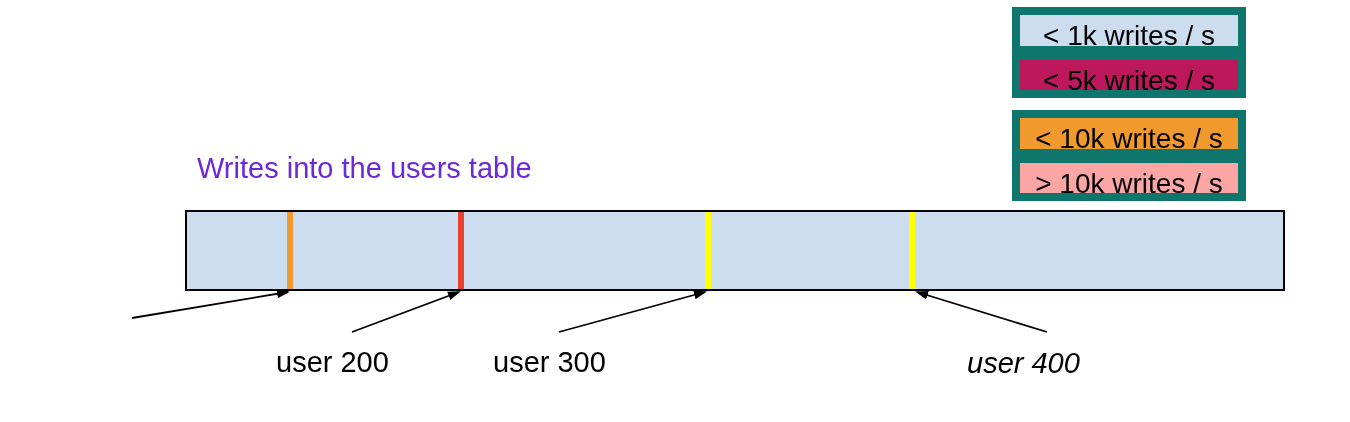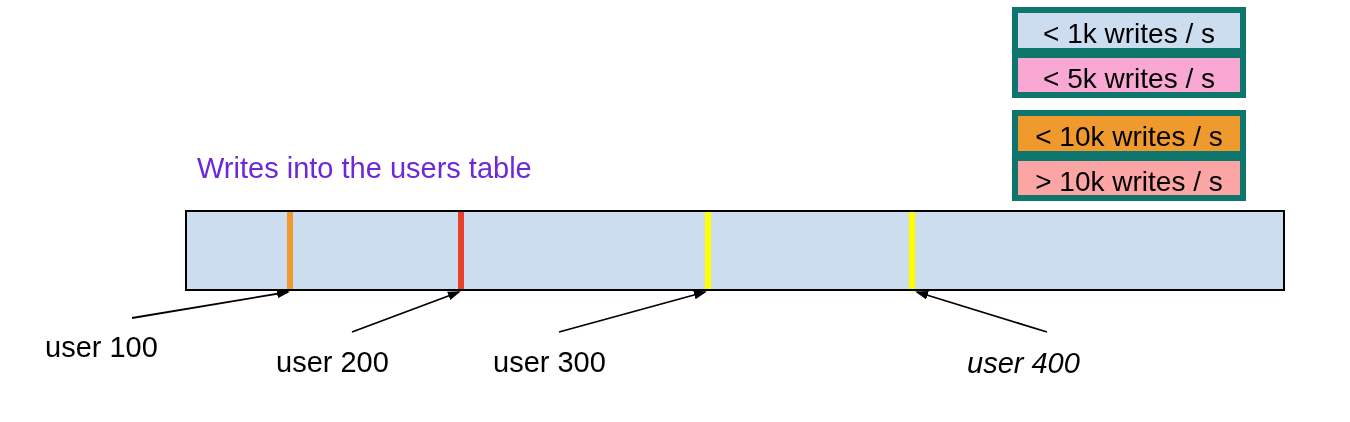--- a/index.html
+++ b/index.html
@@ -1,50 +1,49 @@
 <!DOCTYPE html>
 <html><head>
 <meta charset="utf-8">
 <style>
   html,body{margin:0;padding:0;}
   body{width:1350px;height:422px;background:#ffffff;font-family:"Liberation Sans",sans-serif;position:relative;overflow:hidden;}
   #stage{position:absolute;left:0;top:0;width:1350px;height:422px;}
   .title{position:absolute;left:197px;top:151px;font-size:29px;line-height:34px;color:#6d28d9;white-space:nowrap;}
   .legend{position:absolute;left:1012px;top:7px;width:234px;}
-  .legend-row{box-sizing:border-box;height:46.5px;border:6px solid #0f766e;margin-top:-2px;text-align:center;font-size:28px;line-height:42.5px;color:#000;white-space:nowrap;}
+  .legend-row{box-sizing:border-box;height:46.5px;border:8px solid #0f766e;margin-top:-2px;text-align:center;font-size:28px;line-height:42.5px;color:#000;white-space:nowrap;}
   .legend-row.first{margin-top:0;}
   .bar{position:absolute;left:185px;top:210px;width:1100px;height:81px;box-sizing:border-box;border:2px solid #000;}
   .tick{position:absolute;top:212px;height:77px;width:6px;}
   .user-label{position:absolute;font-size:29px;line-height:32px;color:#000;white-space:nowrap;}
   svg.overlay{position:absolute;left:0;top:0;}
 </style>
 </head>
 <body>
 
 <div id="stage">
   <div class="title">Writes into the users table</div>
   <div class="legend">
       <div class="legend-row first" style="background: rgb(205, 221, 240);">&lt; 1k writes / s</div>
-      <div class="legend-row" style="background: #f9a8d4;">&lt; 5k writes / s</div>
+      <div class="legend-row" style="background: #be185d;">&lt; 5k writes / s</div>
       <div class="legend-row" style="background: rgb(240, 154, 45); margin-top: 12px;">&lt; 10k writes / s</div>
       <div class="legend-row" style="background: #fca5a5;">&gt; 10k writes / s</div>
     </div>
   <div class="bar" style="background: rgb(205, 221, 240); border-color: rgb(0, 0, 0);"></div>
   <svg class="overlay" width="1350" height="422" viewBox="0 0 1350 422">
     <defs>
       <marker id="arrowhead" markerWidth="13" markerHeight="9" refX="11" refY="4.5" orient="auto" markerUnits="userSpaceOnUse">
         <path d="M0,0 L13,4.5 L0,9 z" fill="#000"></path>
       </marker>
     </defs>
   <line x1="132" y1="318" x2="288" y2="292" stroke="#000" stroke-width="1.8" marker-end="url(#arrowhead)"></line>
       <line x1="352" y1="332" x2="459" y2="292" stroke="#000" stroke-width="1.8" marker-end="url(#arrowhead)"></line>
       <line x1="559" y1="332" x2="705" y2="292" stroke="#000" stroke-width="1.8" marker-end="url(#arrowhead)"></line>
       <line x1="1047" y1="332" x2="917" y2="292" stroke="#000" stroke-width="1.8" marker-end="url(#arrowhead)"></line>
     </svg>
 <div class="tick" style="left: 287px; background: rgb(240, 154, 45);"></div>
     <div class="tick" style="left: 458px; background: rgb(232, 64, 44);"></div>
     <div class="tick" style="left: 705px; background: rgb(255, 255, 0);"></div>
     <div class="tick" style="left: 909px; background: rgb(255, 255, 0);"></div>
-    <div class="user-label" style="left: 45px; top: 331px;">user 100</div>
     <div class="user-label" style="left: 276px; top: 346px;">user 200</div>
     <div class="user-label" style="left: 493px; top: 346px;">user 300</div>
     <div class="user-label" style="left: 967px; top: 347px; font-style: italic;">user 400</div>
   </div>
 
 </body></html>

